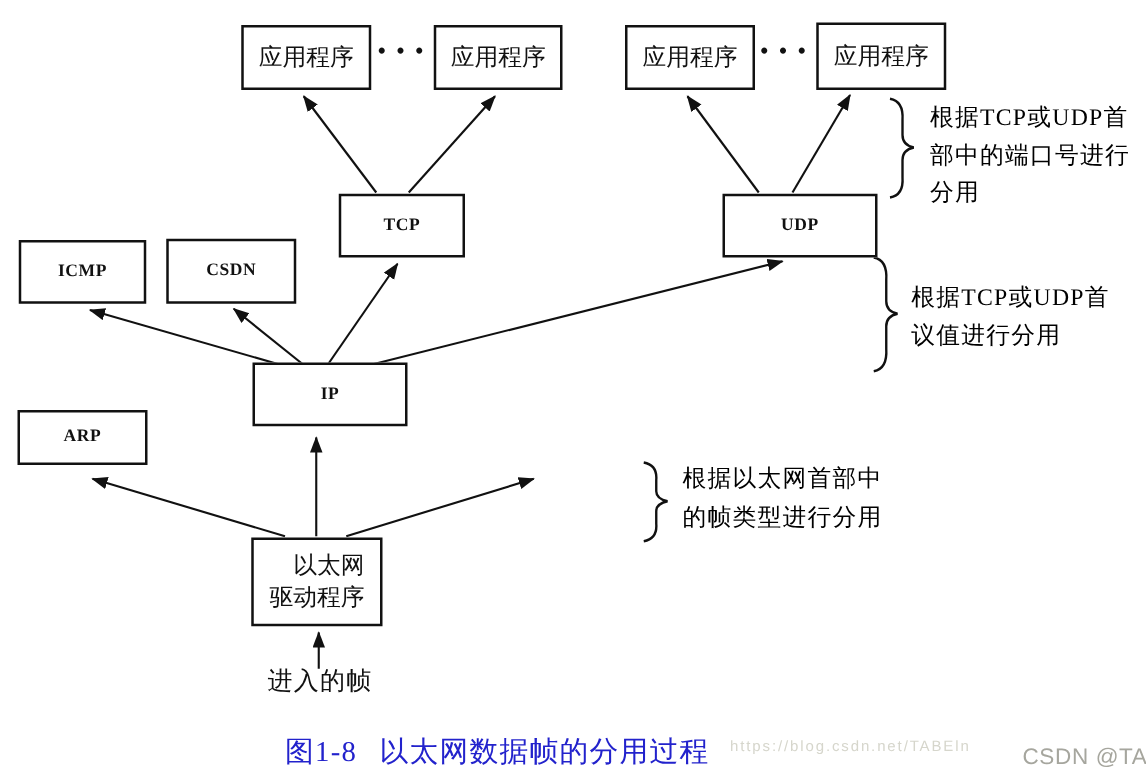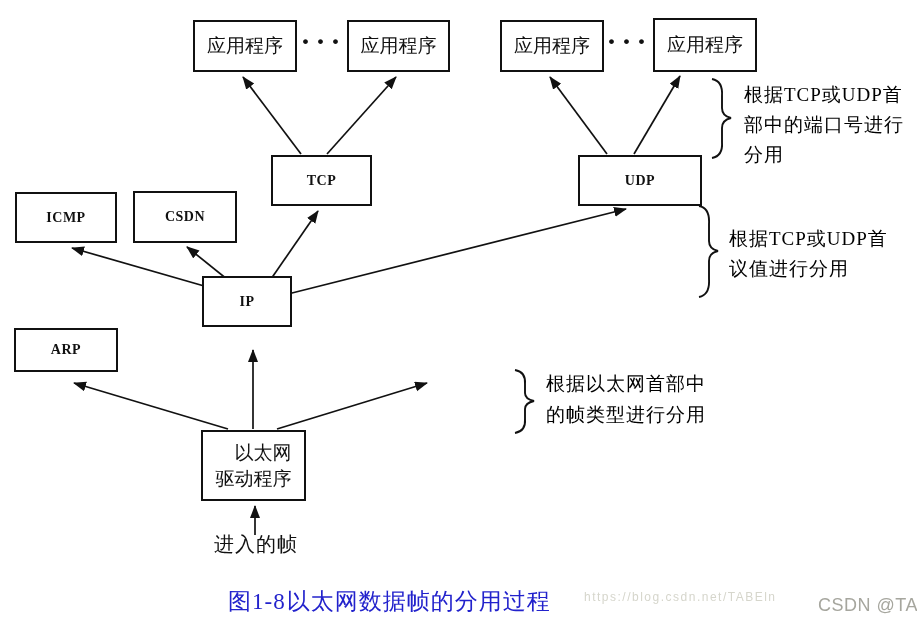--- a/index.html
+++ b/index.html
@@ -21,21 +21,21 @@
   }
   svg.overlay{position:absolute;left:0;top:0;width:917px;height:622px;}
   .annot{
     position:absolute;font-size:19px;line-height:30px;color:#000000;
     letter-spacing:1px;white-space:nowrap;
   }
   .incoming{position:absolute;font-size:20px;color:#111;letter-spacing:1px;}
   .caption{
     position:absolute;left:228px;top:586px;font-size:23px;letter-spacing:1px;
   }
-  .caption .pref{margin-right:1px;}
+  .caption .pref{margin-right:18px;}
   .wm-url{
     position:absolute;left:584px;top:590px;
     font-family:Liberation Sans, sans-serif;
     font-size:12px;letter-spacing:1.5px;color:#d6d6cc;white-space:nowrap;
   }
   .wm-handle{
     position:absolute;left:772px;top:595px;
     font-family:"Liberation Sans","DejaVu Sans",sans-serif;
     font-size:18px;color:#a6a69e;white-space:nowrap;letter-spacing:.5px;margin-left:46px;
   }
@@ -95,21 +95,21 @@
     <span>UDP</span>
   </div>
 
   <div class="box proto" style="left:15px;top:192px;width:102px;height:51px">
     <span>ICMP</span>
   </div>
   <div class="box proto" style="left:133px;top:191px;width:104px;height:52px">
     <span>CSDN</span>
   </div>
 
-  <div class="box proto" style="left:202px;top:276px;width:90px;height:51px">
+  <div class="box proto" style="left:202px;top:290px;width:124px;height:51px">
     <span>IP</span>
   </div>
 
   <div class="box proto" style="left:14px;top:328px;width:104px;height:44px">
     <span>ARP</span>
   </div>
 
   <div class="box" style="left:201px;top:430px;width:105px;height:71px">
     <div class="eth-label">
       <div>以太网</div>

